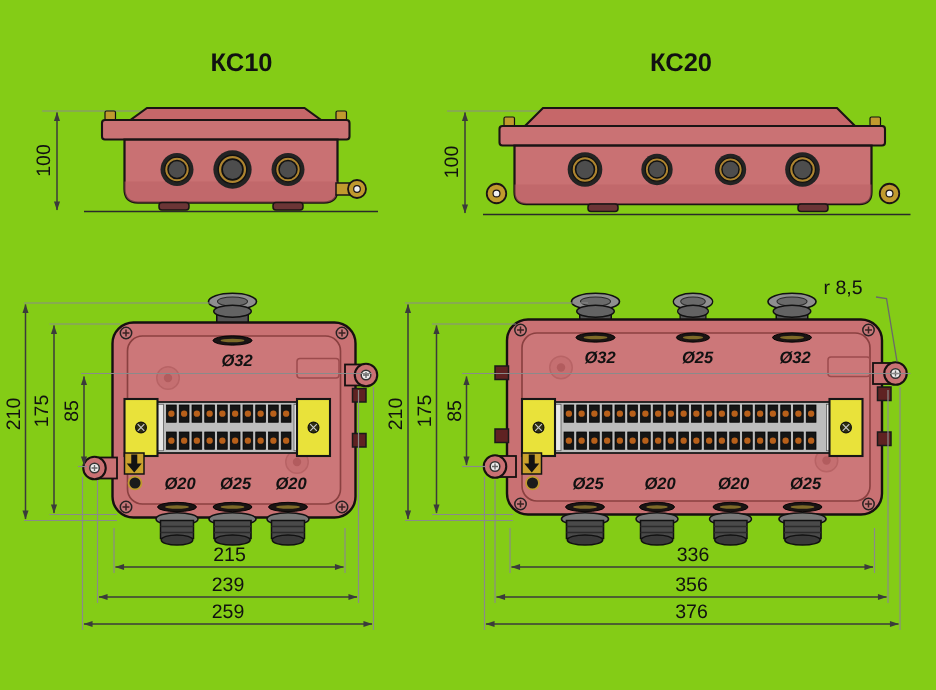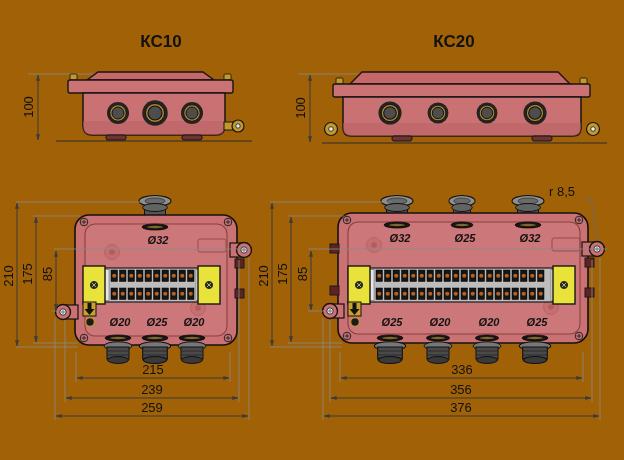--- a/index.html
+++ b/index.html
@@ -1,16 +1,16 @@
 <!DOCTYPE html>
 <html><head>
 <meta charset="utf-8">
 <style>
   html,body{margin:0;padding:0;background:#ffffff;}
-  .stage{position:relative;width:624px;height:460px;background:#a16207;overflow:hidden;
+  .stage{position:relative;width:624px;height:460px;background:#84cc16;overflow:hidden;
          font-family:"Liberation Sans",sans-serif;}
   svg text{font-family:"Liberation Sans",sans-serif;fill:#111;}
   .title{font-size:17px;font-weight:bold;}
   .dimtxt{font-size:13px;}
   .dia{font-size:11px;font-style:italic;font-weight:600;}
   .dim{stroke:#3b3b3b;stroke-width:1;fill:none;}
   .ext{stroke:#8a8a8a;stroke-width:0.8;fill:none;}
   .lead{stroke:#6a6a6a;stroke-width:0.9;fill:none;}
 </style>
 </head>

